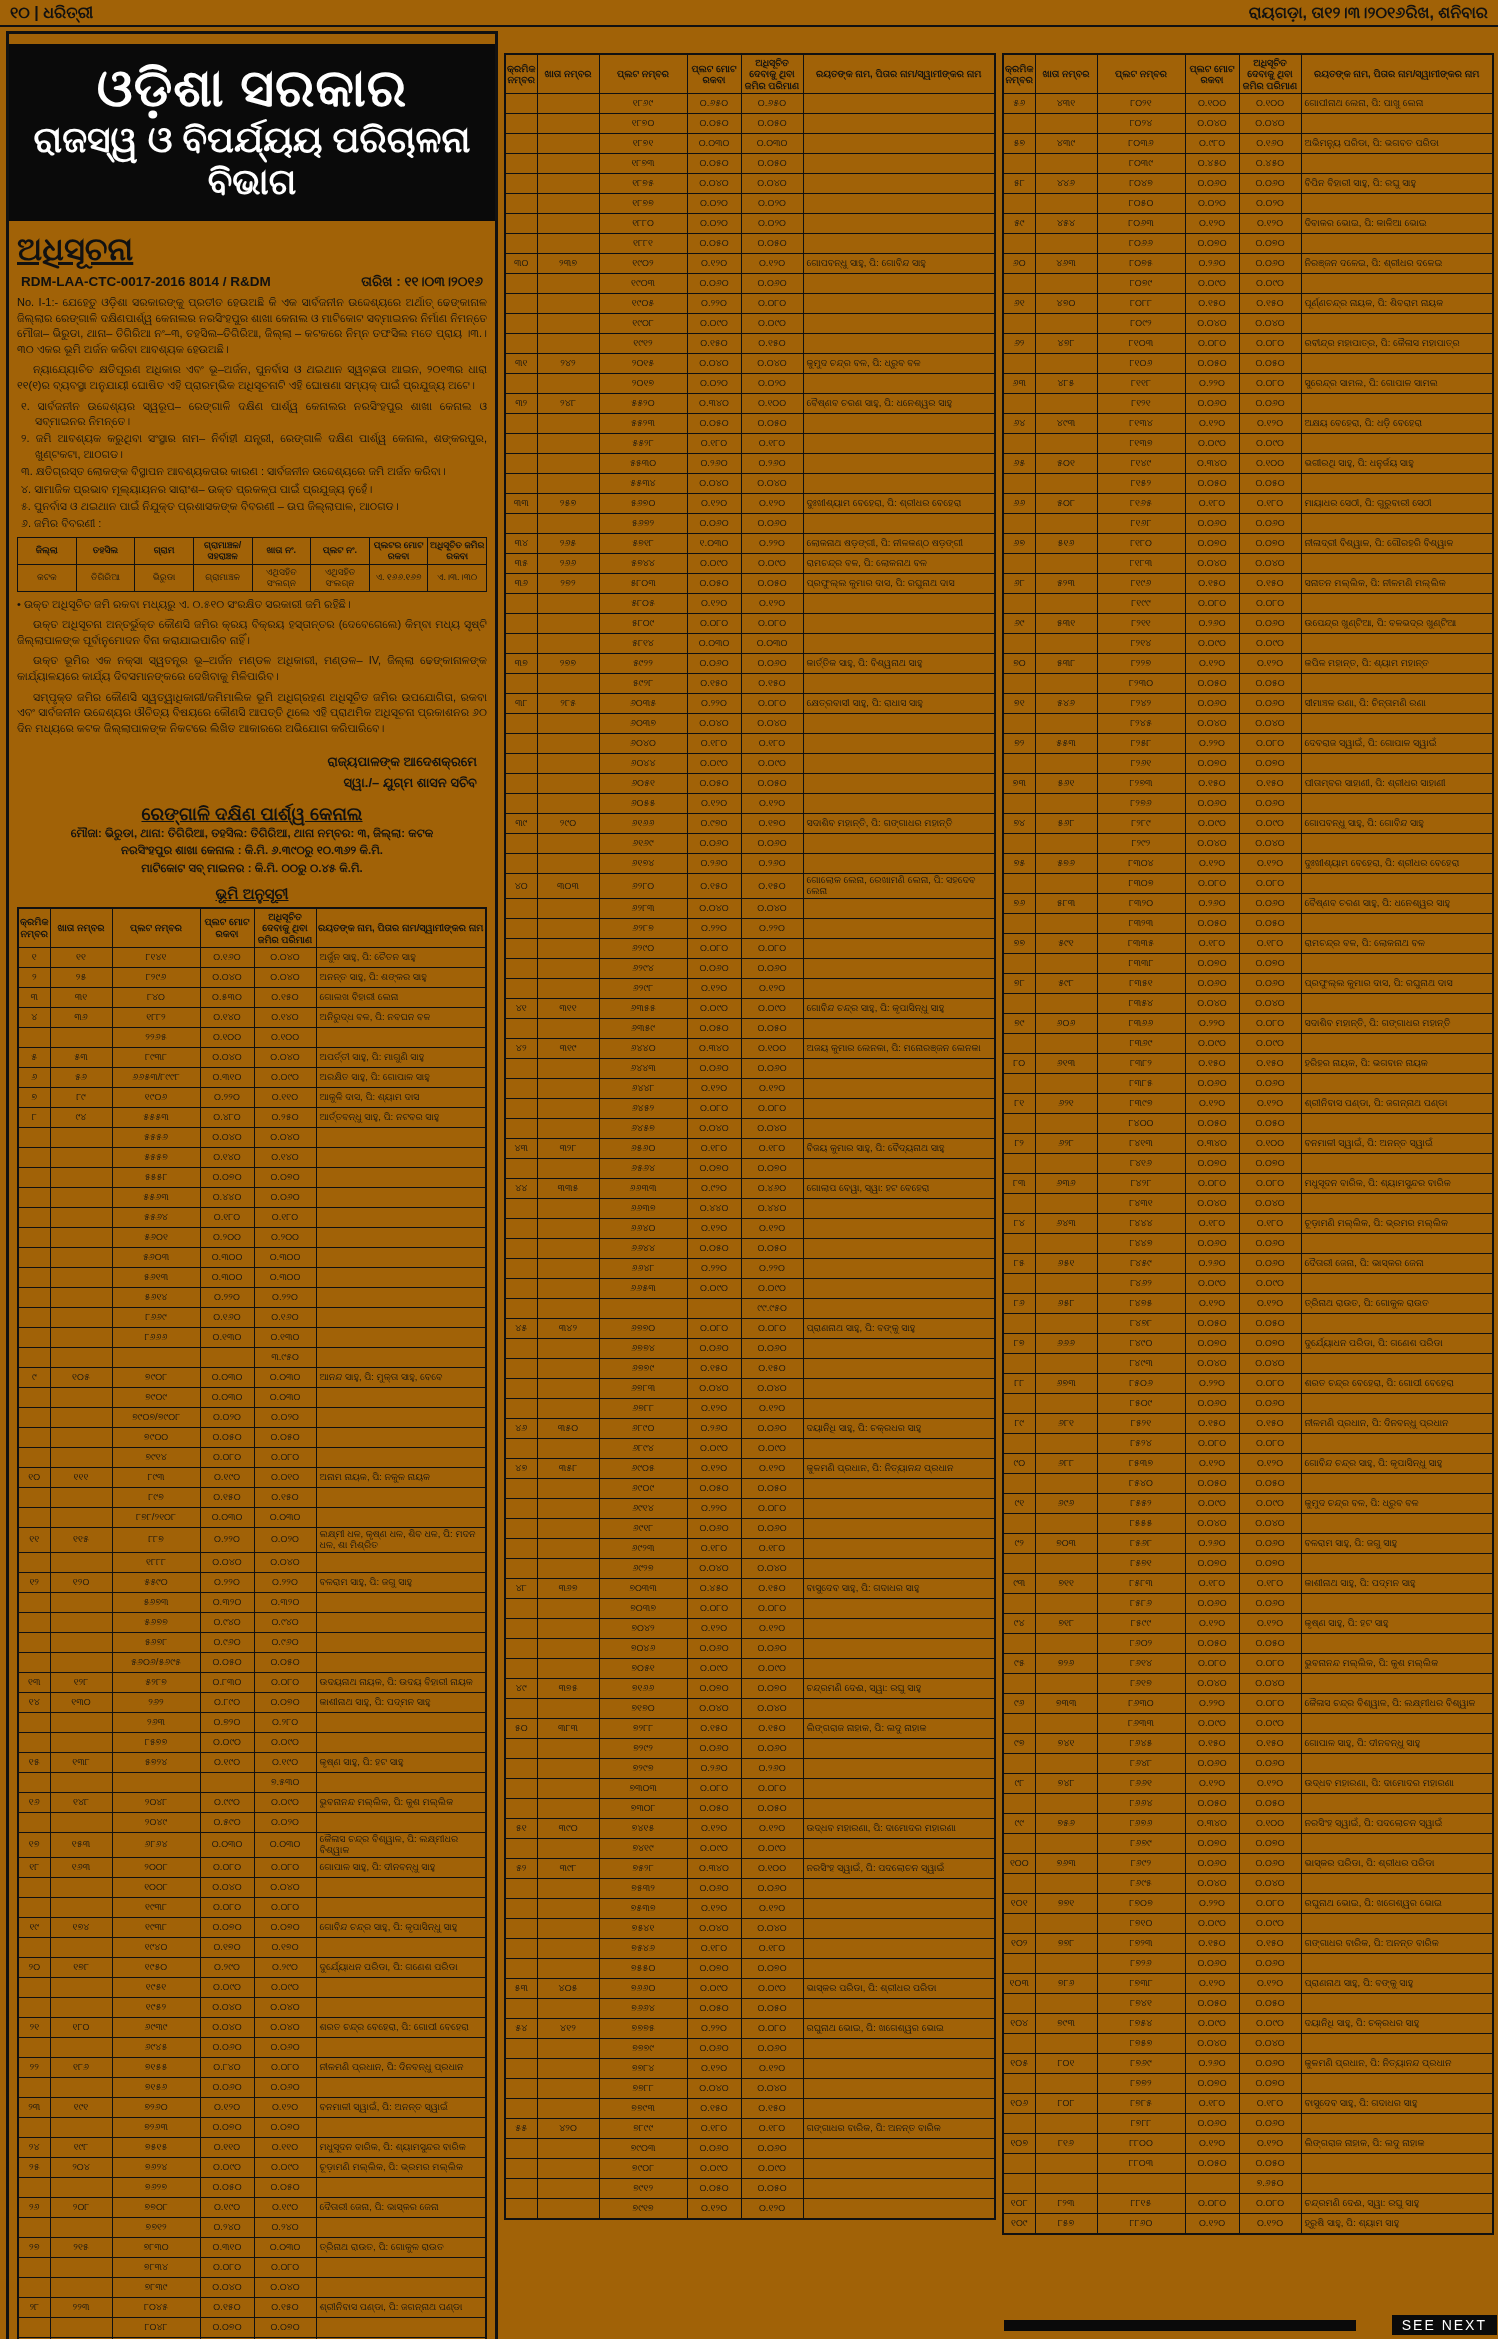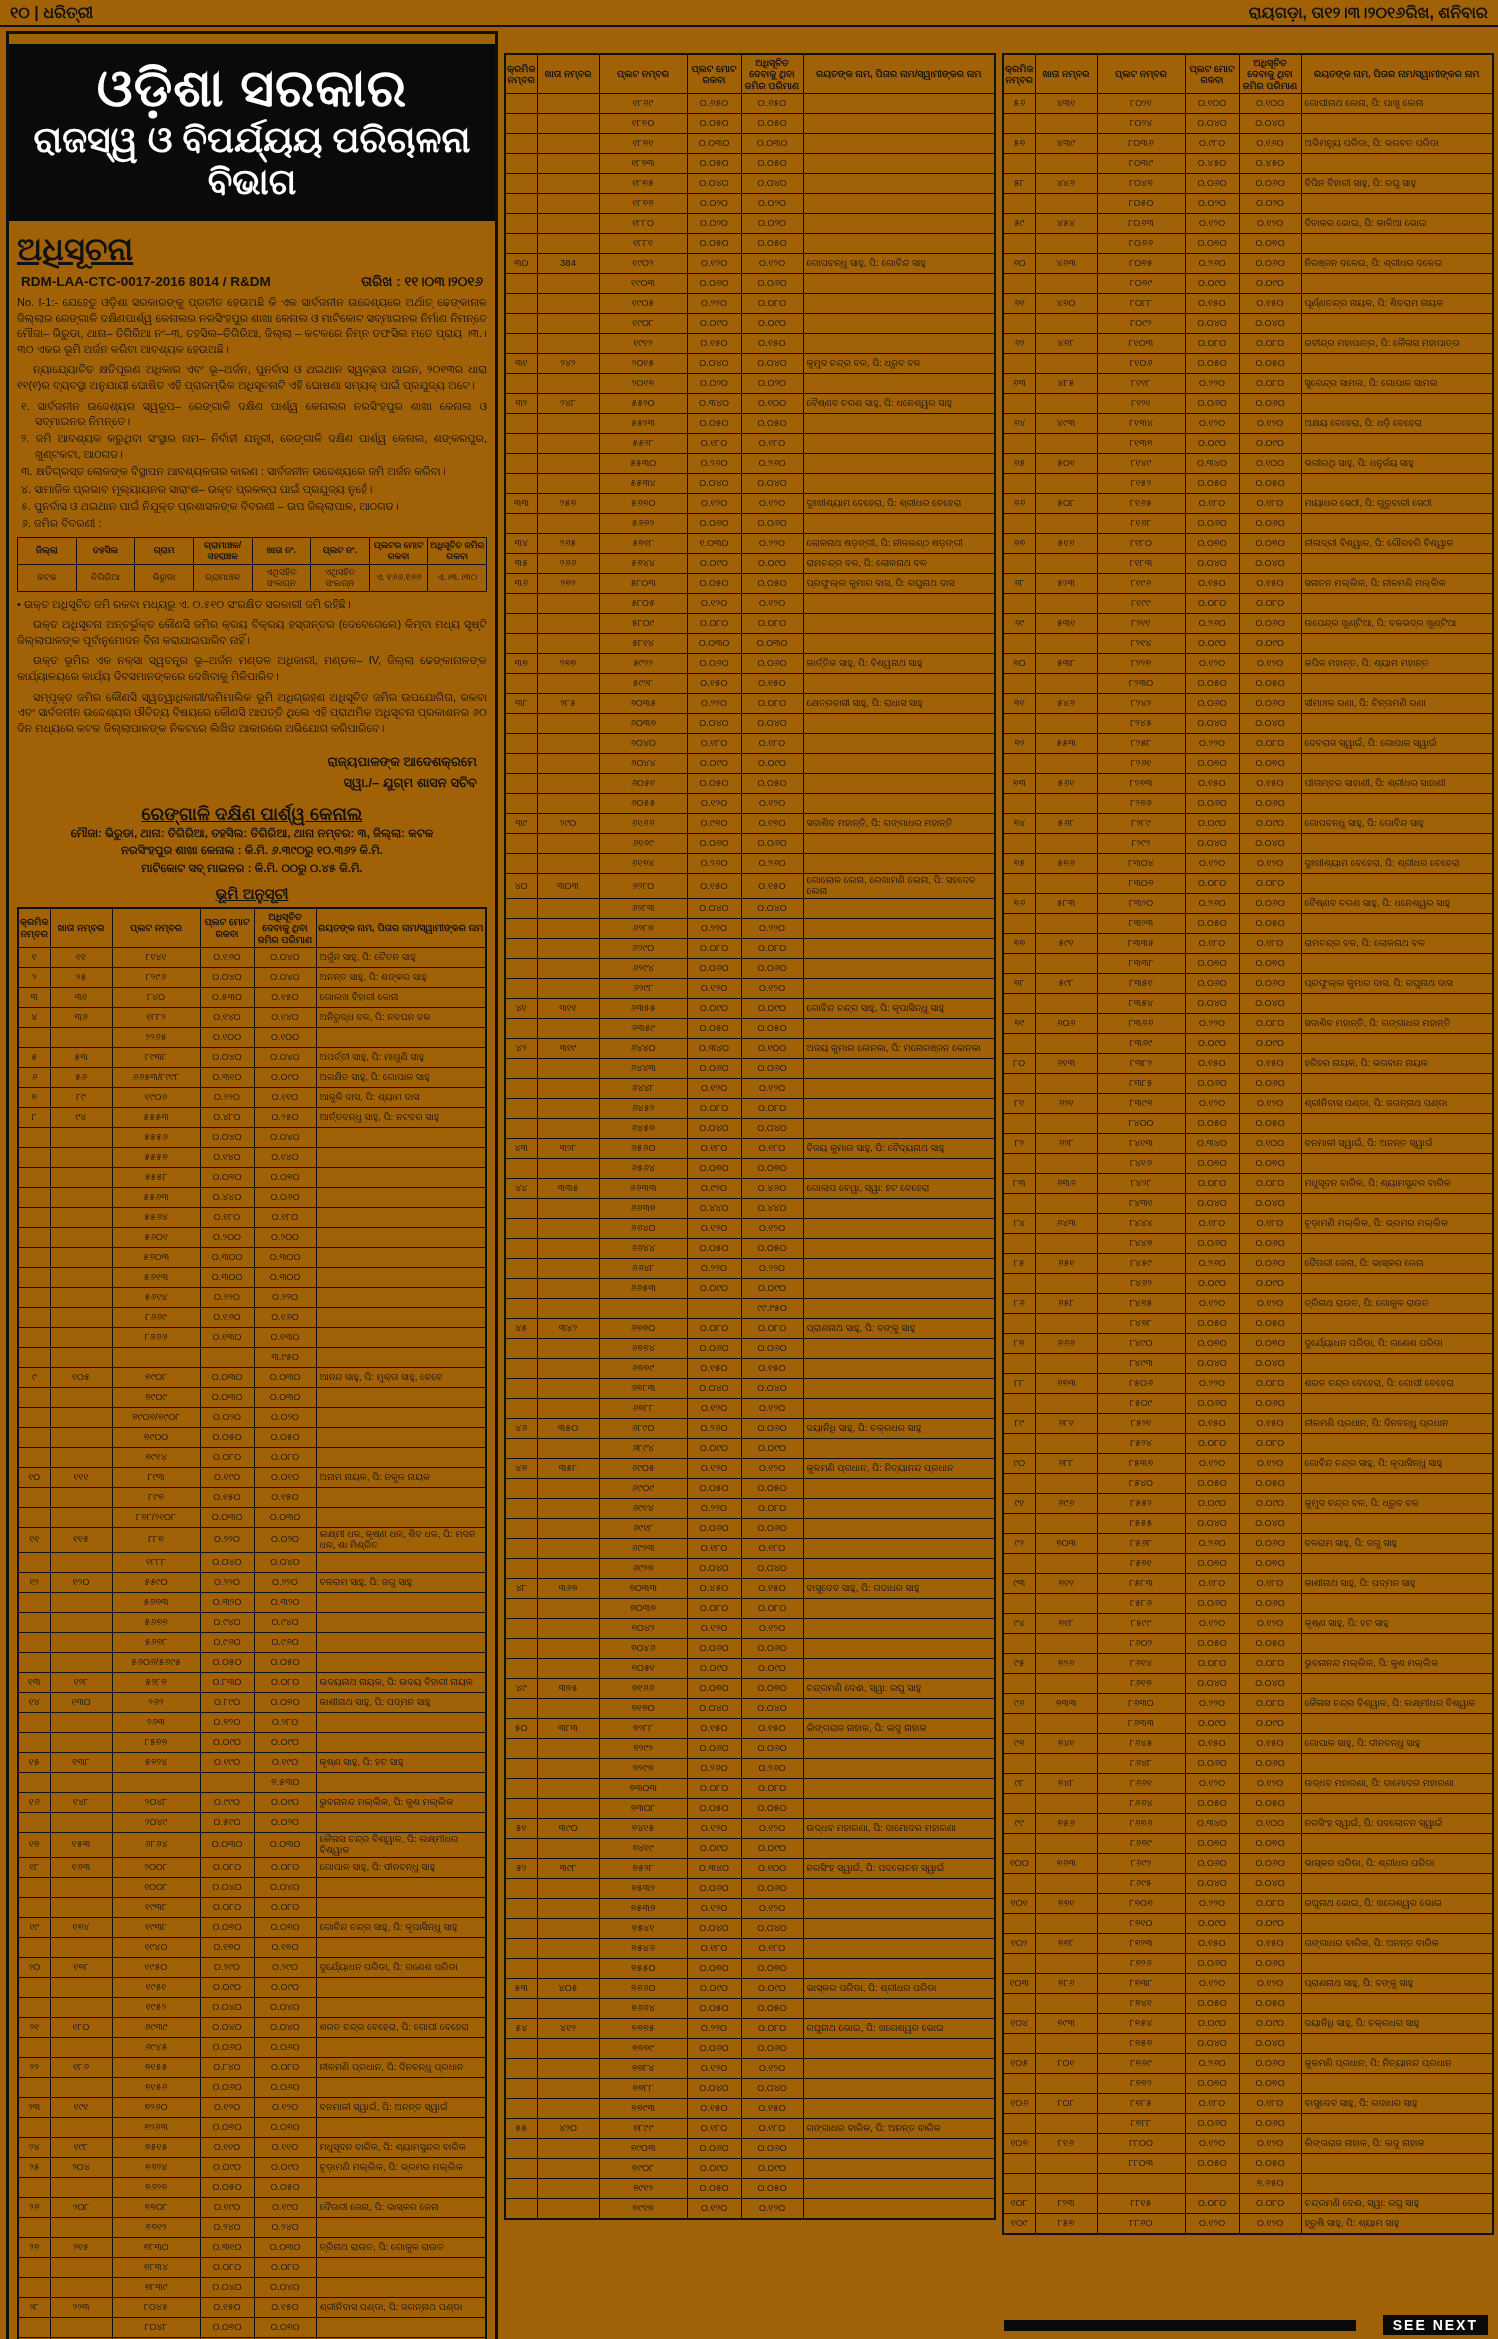--- a/index.html
+++ b/index.html
@@ -27,21 +27,21 @@
   .schedule-title{text-align:center;font-size:15px;font-weight:bold;text-decoration:underline;margin:8px 0 4px 0;}
   table.sched{width:100%;border-collapse:collapse;table-layout:fixed;border:2px solid #111;}
   table.sched th{border:1px solid #111;font-size:9.5px;font-weight:bold;text-align:center;padding:2px 1px;line-height:1.2;}
   table.sched td{border:1px solid #111;font-size:9.5px;text-align:center;padding:1px 2px;height:17px;line-height:1.15;word-wrap:break-word;}
   table.sched td.name{text-align:left;padding-left:3px;}
   table.sched col.c-sl{width:32px;} table.sched col.c-kh{width:62px;}
   table.sched col.c-pl{width:88px;} table.sched col.c-ar{width:54px;}
   table.sched col.c-no{width:62px;} table.sched col.c-nm{width:auto;}
   .band2-table,.band3-table{margin-top:22px;}
   .seenext-bar{position:absolute;bottom:8px;left:1004px;width:352px;height:11px;background:#0a0a0a;}
-  .seenext{position:absolute;bottom:4px;right:10px;background:#0a0a0a;color:#fff;font-weight:bold;
+  .seenext{position:absolute;bottom:4px;right:1px;background:#0a0a0a;color:#fff;font-weight:normal;
            font-size:14px;padding:2px 10px;letter-spacing:2px;font-family:"Liberation Sans",sans-serif;}
 </style>
 </head>
 <body>
 
 <div class="page">
 
   <div class="topbar">
     <span>୧୦ | ଧରିତ୍ରୀ</span>
     <span>ରାୟଗଡ଼ା, ତା୧୨।୩।୨୦୧୬ରିଖ, ଶନିବାର</span>
@@ -774,21 +774,21 @@
             <tr>
               <td></td>
               <td></td>
               <td>୧୮୮୧</td>
               <td>୦.୦୫୦</td>
               <td>୦.୦୫୦</td>
               <td class="name"></td>
             </tr>
             <tr>
               <td>୩୦</td>
-              <td>384</td>
+              <td>୨୩୭</td>
               <td>୧୯୦୨</td>
               <td>୦.୧୨୦</td>
               <td>୦.୧୨୦</td>
               <td class="name">ଗୋପବନ୍ଧୁ ସାହୁ, ପି: ଗୋବିନ୍ଦ ସାହୁ</td>
             </tr>
             <tr>
               <td></td>
               <td></td>
               <td>୧୯୦୩</td>
               <td>୦.୦୬୦</td>

